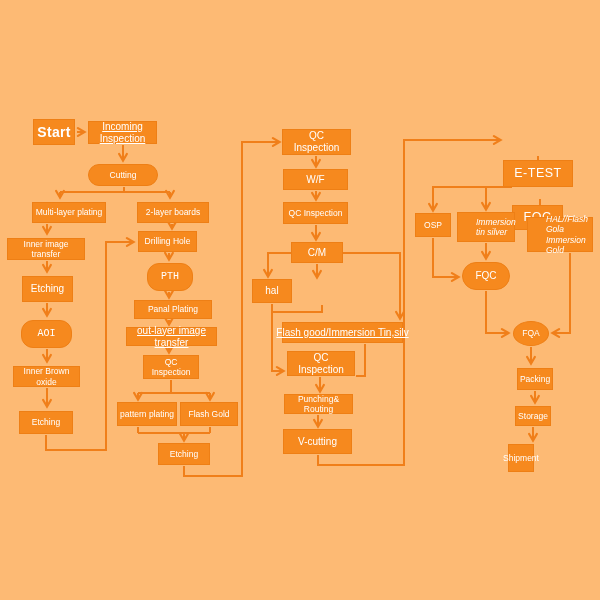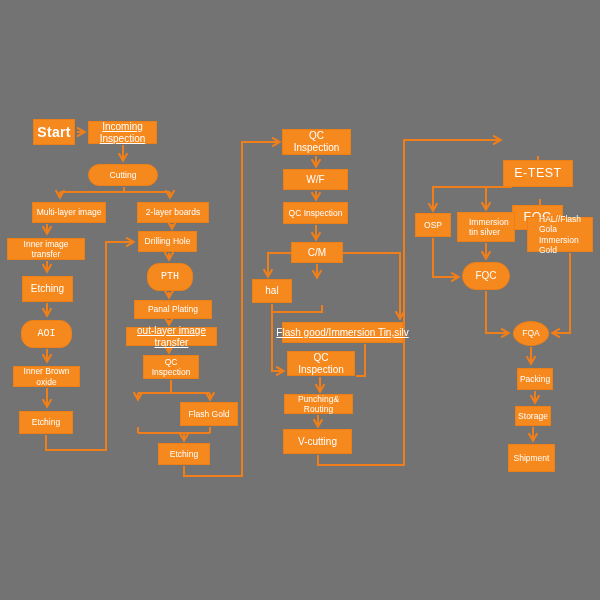--- a/index.html
+++ b/index.html
@@ -1,33 +1,33 @@
 <!DOCTYPE html>
 <html><head>
 <meta charset="utf-8">
 <style>
   html,body { margin:0; padding:0; background:#ffffff; }
   body { width:600px; height:600px; font-family:"Liberation Sans", sans-serif; }
-  .canvas { position:relative; width:600px; height:600px; background:#737373; overflow:hidden; }
+  .canvas { position:relative; width:600px; height:600px; background:#fdba74; overflow:hidden; }
   svg.connectors { position:absolute; left:0; top:0; width:600px; height:600px; }
   .nd {
     position:absolute; box-sizing:border-box;
     background:#F6891E; border:1px solid #EE7F15; color:#ffffff;
     display:flex; align-items:center; justify-content:center;
     text-align:center; font-size:8.5px; line-height:1.2; padding:1px 2px;
   }
   .r12 { border-radius:12px;font-family:Liberation Mono, monospace; }
   .pill { border-radius:12px; }
   .stadium { border-radius:14px; }
   .ellipse { border-radius:50%; }
   .fs-xs { font-size:10px;text-decoration:underline; }
   .fs-sm { font-size:10px; }
   .fs-md { font-size:12.5px; letter-spacing:0.5px;margin-top:32px; }
   .fs-lg { font-size:14px; font-weight:bold; letter-spacing:0.3px; }
-  .ta-l { justify-content:flex-start; text-align:left; padding-left:11px; }
+  .ta-l { justify-content:flex-start; text-align:left; padding-left:18px;font-style:italic; }
   .nowrap { white-space:nowrap; }
 </style>
 </head>
 <body>
 
 <div class="canvas">
 
   <svg class="connectors" viewBox="0 0 600 600">
     <defs>
       <marker id="arr" viewBox="0 0 10 10" refX="7" refY="5" markerWidth="5.5" markerHeight="5.5" orient="auto-start-reverse">
@@ -83,47 +83,48 @@
       <polyline points="570,253 570,333 553,333" marker-end="url(#arr)"></polyline>
       <polyline points="531,347 531,363" marker-end="url(#arr)"></polyline>
       <polyline points="535,391 535,402" marker-end="url(#arr)"></polyline>
       <polyline points="533,427 533,440" marker-end="url(#arr)"></polyline>
     </g>
   </svg>
 
   <div class="nd fs-lg" style="left:33px;top:119px;width:42px;height:26px">Start</div>
   <div class="nd fs-xs" style="left:88px;top:121px;width:69px;height:23px">Incoming Inspection</div>
   <div class="nd pill" style="left:88px;top:164px;width:70px;height:22px">Cutting</div>
-  <div class="nd" style="left:32px;top:202px;width:74px;height:21px">Multi-layer image</div>
+  <div class="nd" style="left:32px;top:202px;width:74px;height:21px">Multi-layer plating</div>
   <div class="nd" style="left:137px;top:202px;width:72px;height:21px">2-layer boards</div>
   <div class="nd" style="left:7px;top:238px;width:78px;height:22px">Inner image transfer</div>
   <div class="nd fs-sm" style="left:22px;top:276px;width:51px;height:26px">Etching</div>
   <div class="nd r12 fs-sm" style="left:21px;top:320px;width:51px;height:28px">AOI</div>
   <div class="nd" style="left:13px;top:366px;width:67px;height:21px">Inner Brown oxide</div>
   <div class="nd" style="left:19px;top:411px;width:54px;height:23px">Etching</div>
   <div class="nd" style="left:138px;top:231px;width:59px;height:21px">Drilling Hole</div>
   <div class="nd r12 fs-sm" style="left:147px;top:263px;width:46px;height:28px">PTH</div>
   <div class="nd" style="left:134px;top:300px;width:78px;height:19px">Panal Plating</div>
   <div class="nd fs-xs" style="left:126px;top:327px;width:91px;height:19px">out-layer image transfer</div>
   <div class="nd" style="left:143px;top:355px;width:56px;height:24px">QC Inspection</div>
+  <div class="nd" style="left:117px;top:402px;width:60px;height:24px">pattern plating</div>
   <div class="nd" style="left:180px;top:402px;width:58px;height:24px">Flash Gold</div>
   <div class="nd" style="left:158px;top:443px;width:52px;height:22px">Etching</div>
   <div class="nd fs-sm" style="left:282px;top:129px;width:69px;height:26px">QC Inspection</div>
   <div class="nd fs-sm" style="left:283px;top:169px;width:65px;height:21px">W/F</div>
   <div class="nd" style="left:283px;top:202px;width:65px;height:22px">QC Inspection</div>
   <div class="nd fs-sm" style="left:291px;top:242px;width:52px;height:21px">C/M</div>
   <div class="nd fs-sm" style="left:252px;top:279px;width:40px;height:24px">hal</div>
   <div class="nd fs-xs nowrap" style="left:282px;top:322px;width:121px;height:21px">Flash good/Immersion Tin,silv</div>
   <div class="nd fs-sm" style="left:287px;top:351px;width:68px;height:25px">QC Inspection</div>
   <div class="nd" style="left:284px;top:394px;width:69px;height:20px">Punching&amp; Routing</div>
   <div class="nd fs-sm" style="left:283px;top:429px;width:69px;height:25px">V-cutting</div>
   <div class="nd fs-md" style="left:503px;top:128px;width:70px;height:27px">E-TEST</div>
   <div class="nd fs-md" style="left:512px;top:173px;width:51px;height:25px">FQC</div>
   <div class="nd" style="left:415px;top:213px;width:36px;height:24px">OSP</div>
   <div class="nd ta-l" style="left:457px;top:212px;width:58px;height:30px">Immersion tin silver</div>
   <div class="nd ta-l" style="left:527px;top:217px;width:66px;height:35px">HAL//Flash Gola Immersion Gold</div>
   <div class="nd stadium fs-sm" style="left:462px;top:262px;width:48px;height:28px">FQC</div>
   <div class="nd ellipse" style="left:513px;top:321px;width:36px;height:25px">FQA</div>
   <div class="nd" style="left:517px;top:368px;width:36px;height:22px">Packing</div>
   <div class="nd" style="left:515px;top:406px;width:36px;height:20px">Storage</div>
-  <div class="nd" style="left:508px;top:444px;width:47px;height:28px">Shipment</div>
+  <div class="nd" style="left:508px;top:444px;width:26px;height:28px">Shipment</div>
 
 </div>
 
 </body></html>

